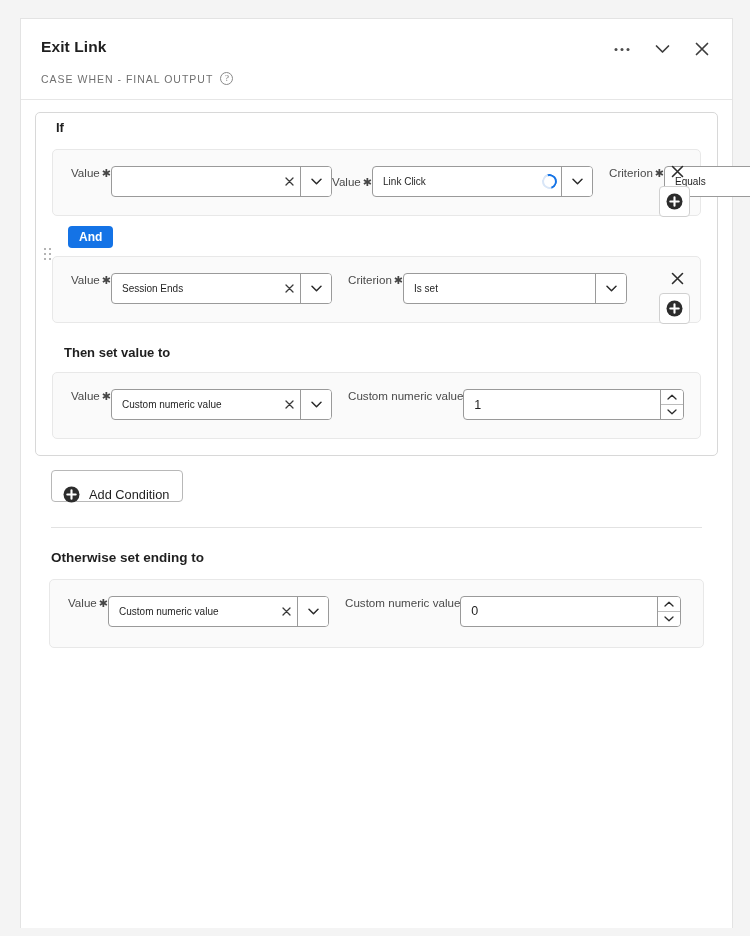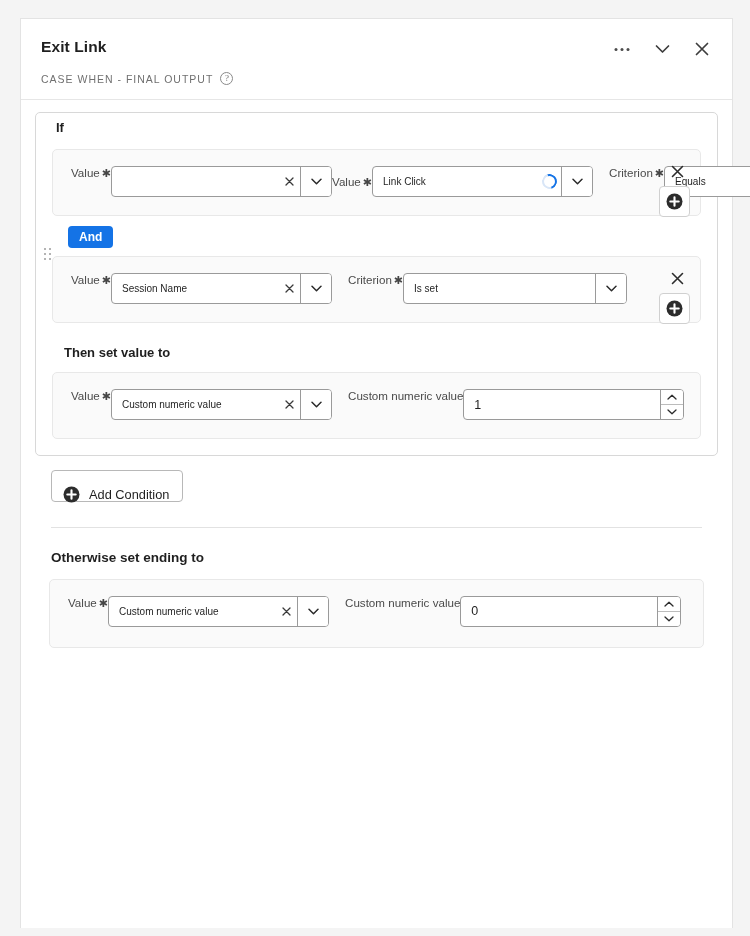--- a/index.html
+++ b/index.html
@@ -423,21 +423,21 @@
               <i></i>
               <i></i>
             </span>
         </div>
 
         <div class="cond-group">
           <div class="cond-row">
             <div class="field-col">
               <div class="field-label"><span>Value</span><span class="req">✱</span></div>
               <div class="combo">
-                <div class="combo-text">Session Name</div>
+                <div class="combo-text">Session Ends</div>
                 <div class="combo-clear">
                   <svg width="9" height="9" viewBox="0 0 9 9">
                       <path d="M1 1 L8 8 M8 1 L1 8" stroke="#3a3a3a" stroke-width="1.3" stroke-linecap="round"></path>
                     </svg>
                 </div>
                 <div class="combo-btn">
                   <svg width="11" height="7" viewBox="0 0 11 7">
                       <path d="M1 1.3 L5.5 5.8 L10 1.3" stroke="#2c2c2c" stroke-width="1.5" fill="none" stroke-linecap="round" stroke-linejoin="round"></path>
                     </svg>
                 </div>

